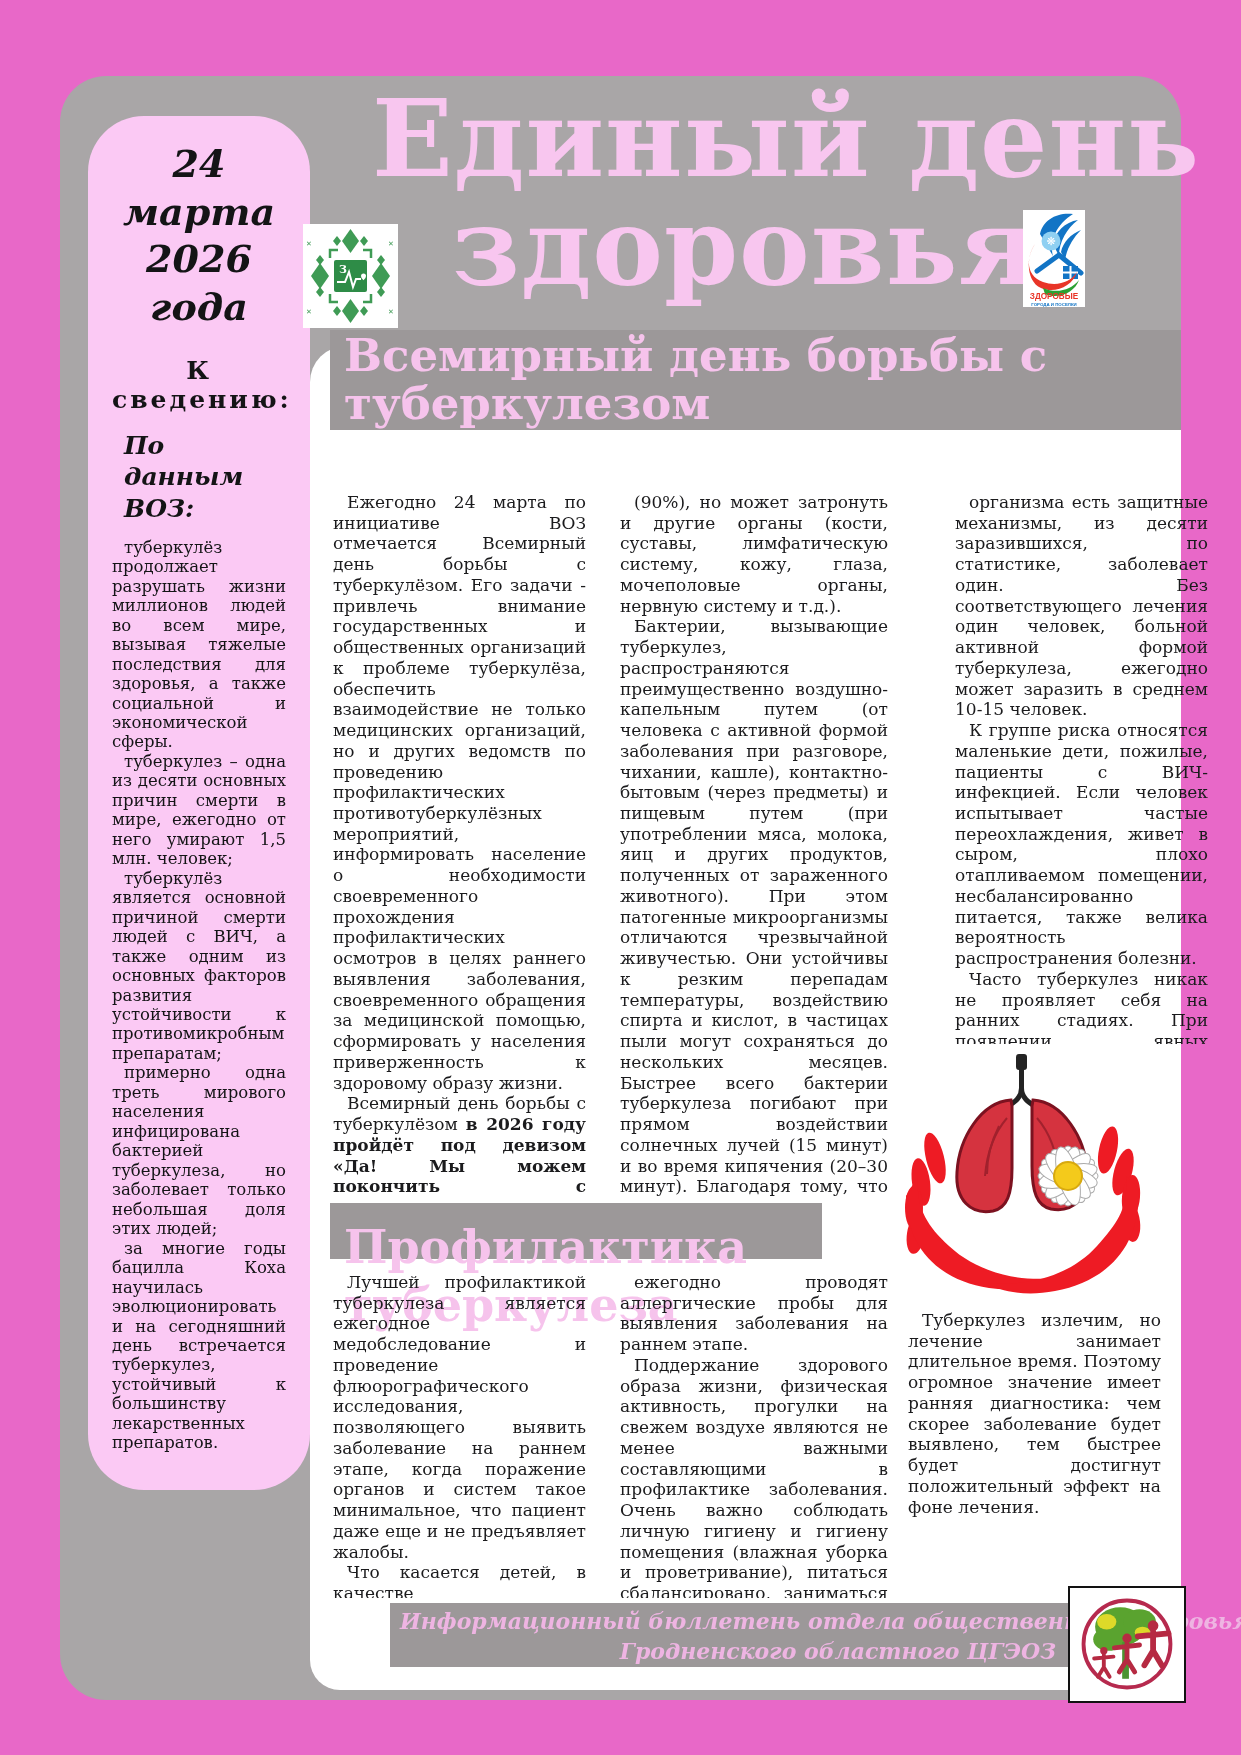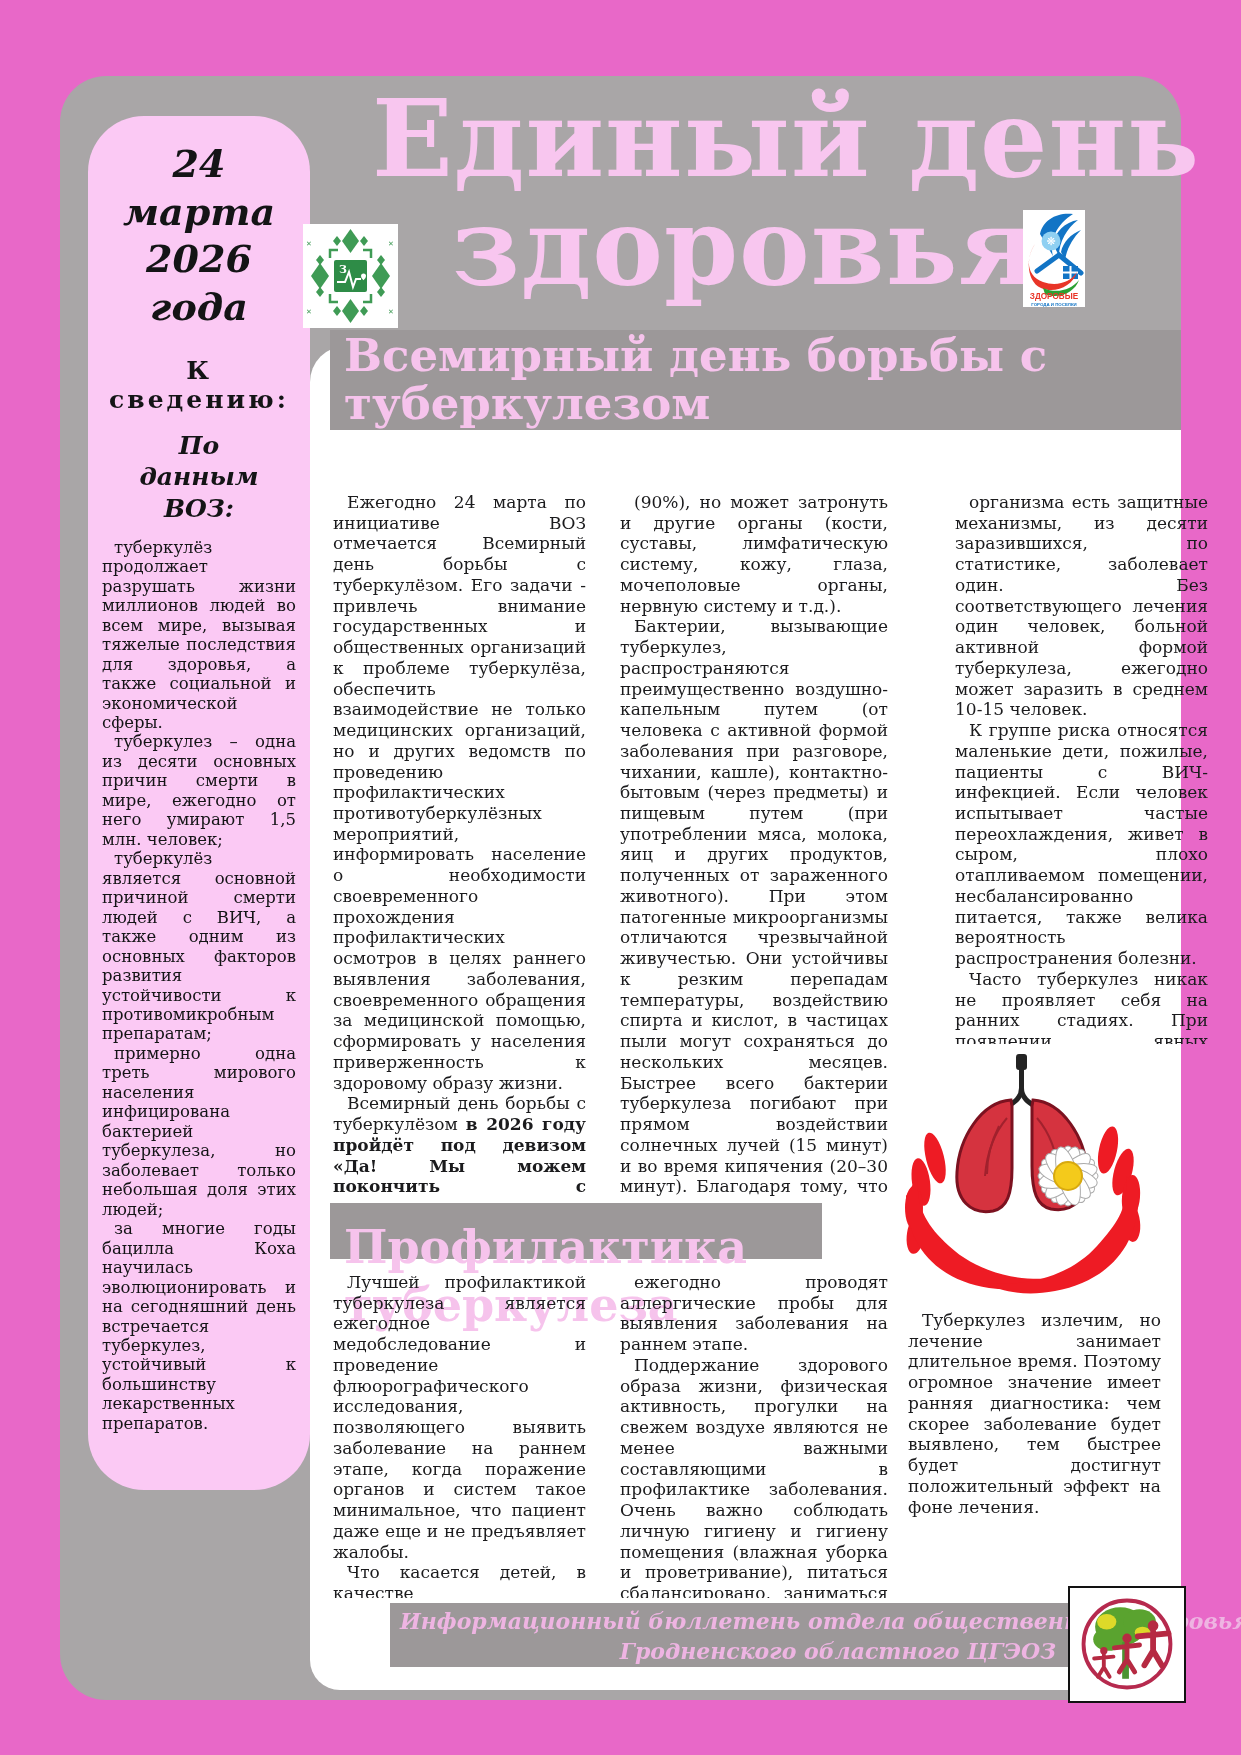--- a/index.html
+++ b/index.html
@@ -26,26 +26,26 @@
     color:#1b1b1d; overflow:hidden; hyphens:auto; -webkit-hyphens:auto; }
   .col p { margin:0; text-indent:14px; }
   .a1c1 { left:333px; top:492px; width:253px; height:706px; }
   .a1c2 { left:620px; top:492px; width:268px; height:706px; }
   .a1c3 { left:908px; top:492px; width:253px; height:552px;margin-left:47px; }
   .s2c1 { left:333px; top:1272px; width:253px; height:326px; }
   .s2c2 { left:620px; top:1272px; width:268px; height:326px; }
   .s2c3 { left:908px; top:1310px; width:253px; height:288px; }
 
   .sidebar { position:absolute; left:88px; top:116px; width:222px; height:1374px;
-    background:#fbc9f4; border-radius:56px; box-sizing:border-box; padding:20px 14px;
+    background:#fbc9f4; border-radius:56px; box-sizing:border-box; padding:20px 24px;
     overflow:hidden; color:#141416; }
   .date { text-align:center; font-style:italic; font-weight:bold; font-size:38px; line-height:1.25; margin-top:4px; }
   .date span { display:block; }
   .sb-h1 { text-align:center; font-size:25px; letter-spacing:3px; font-weight:bold; margin:26px auto 0; }
-  .sb-h2 { text-align:center; font-style:italic; font-size:25px; line-height:1.25; font-weight:bold; margin:16px auto 0; max-width:150px; }
+  .sb-h2 { text-align:left; font-style:italic; font-size:25px; line-height:1.25; font-weight:bold; margin:16px auto 0; max-width:150px; }
   .sb-p { font-size:16.5px; line-height:1.18; text-align:justify; text-indent:12px; margin:0;
     hyphens:auto; -webkit-hyphens:auto; }
   .sb-p.first { margin-top:14px; }
 
   .logo-box { position:absolute; background:#fff; }
   .ornament { left:303px; top:224px; width:95px; height:104px; }
   .healthy { left:1023px; top:210px; width:62px; height:97px; }
   .cgeoz { left:1068px; top:1586px; width:118px; height:117px; border:2px solid #121212; box-sizing:border-box; }
   .logo-box svg { display:block; width:100%; height:100%; }
 

